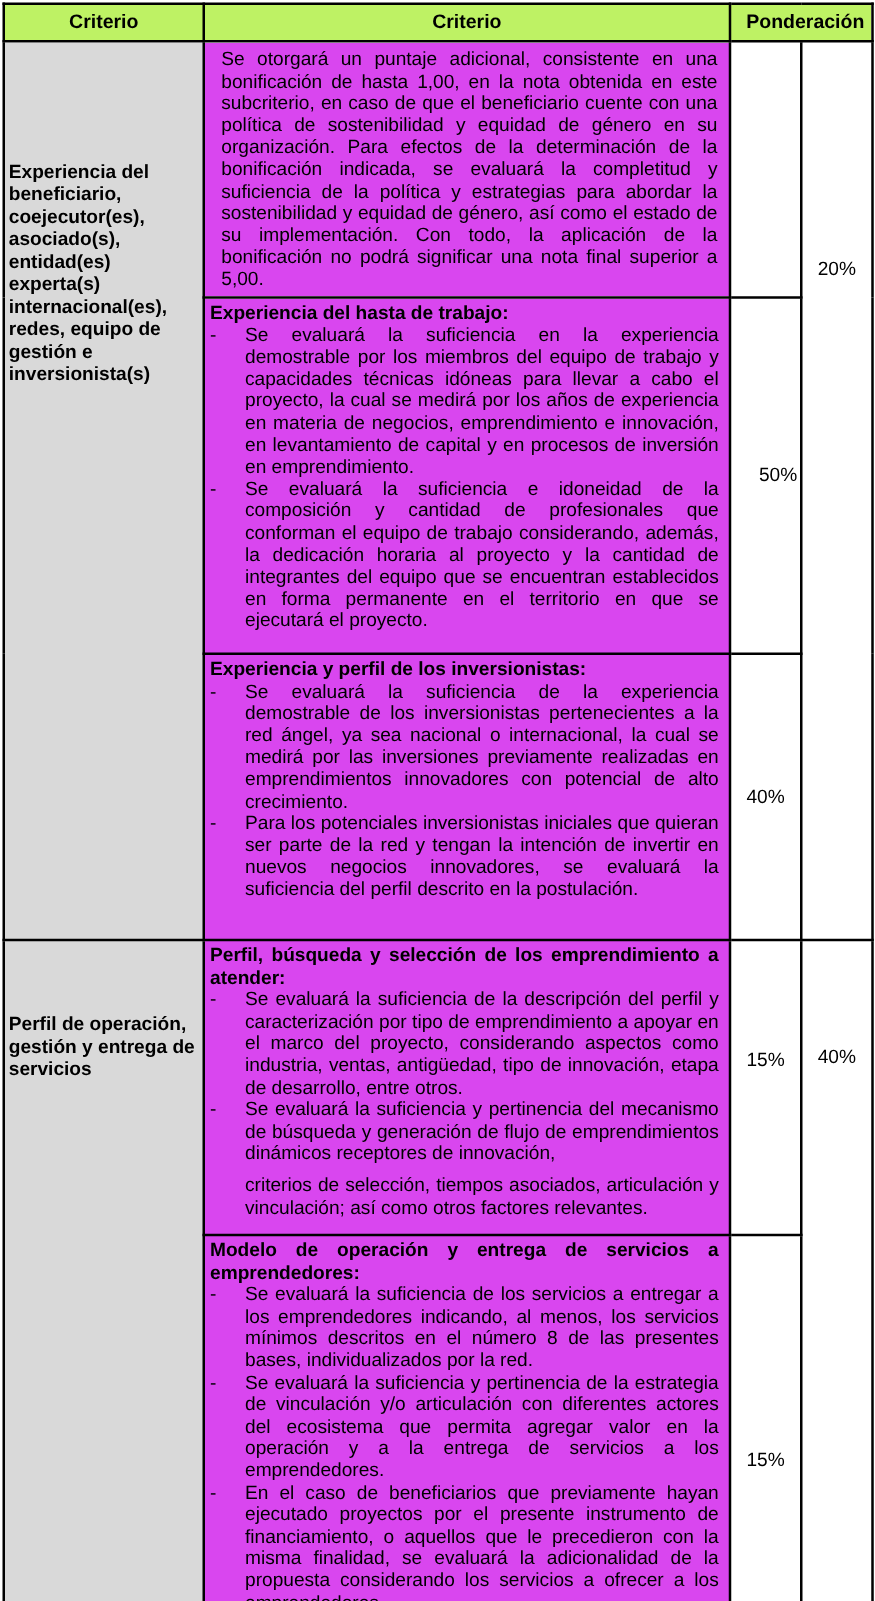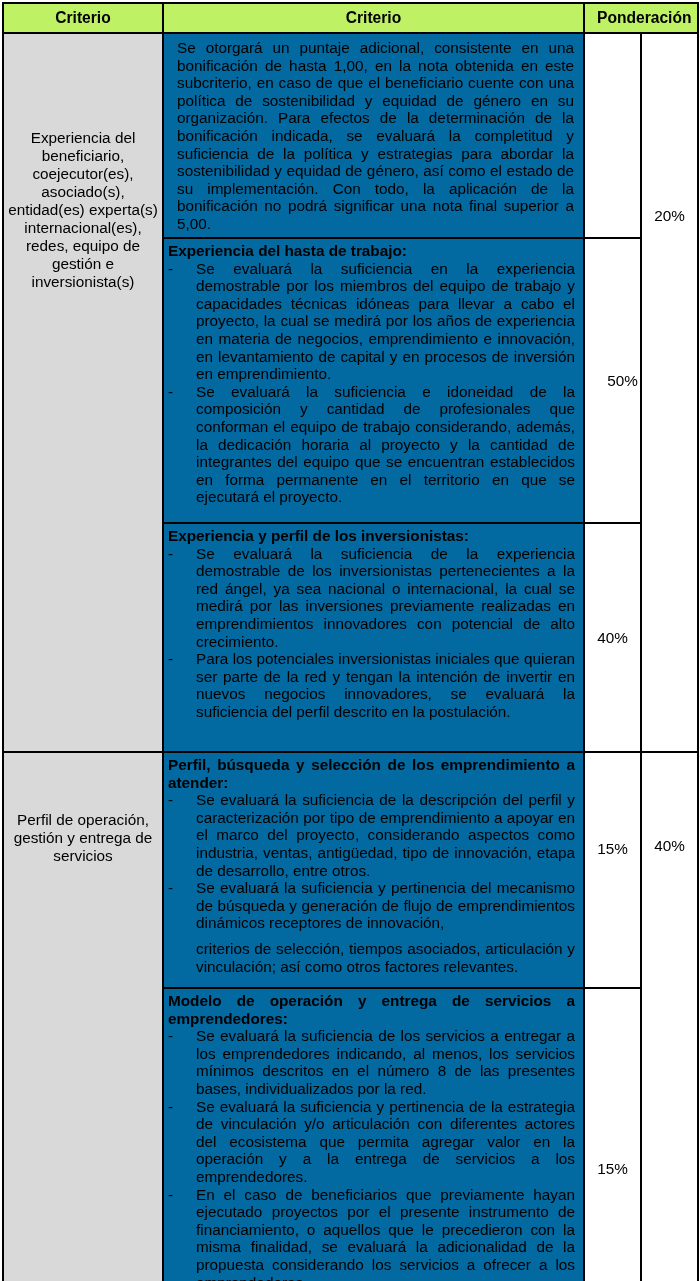--- a/index.html
+++ b/index.html
@@ -22,29 +22,29 @@
   .eval th {
     background:#bef264;
     font-weight:bold;
     font-size:15.6px;
     text-align:center;
     vertical-align:middle;
     padding:2px 12px;
   }
   td.crit {
     background:#d9d9d9;
-    font-weight:normal;
-    text-align:center;
+    font-weight:bold;
+    text-align:left;
     line-height:18px;
     padding:18px 3px;
   }
   td.crit .critText { display:block; }
   td.crit.c1 { padding-top:95px; }
   td.crit.c2 { padding-top:58px; }
-  td.det { padding:3px 8px 3px 4px; background:#0369a1; }
+  td.det { padding:3px 8px 3px 4px; background:#d946ef; }
   td.det p { margin:0; }
   .para { text-align:justify; }
   .indent { margin:2px 1px 0 9px !important; }
   .h { font-weight:bold; text-align:justify; }
   .b { display:flex; }
   .bm { flex:0 0 28px; text-align:left; }
   .bt { flex:1 1 auto; text-align:justify; }
   .cont { margin-left:28px !important; margin-top:8px !important; text-align:justify; }
   td.w { text-align:center; background:#ffffff; padding:0; }
   td.w50  { vertical-align:middle;padding-left:20px; }

